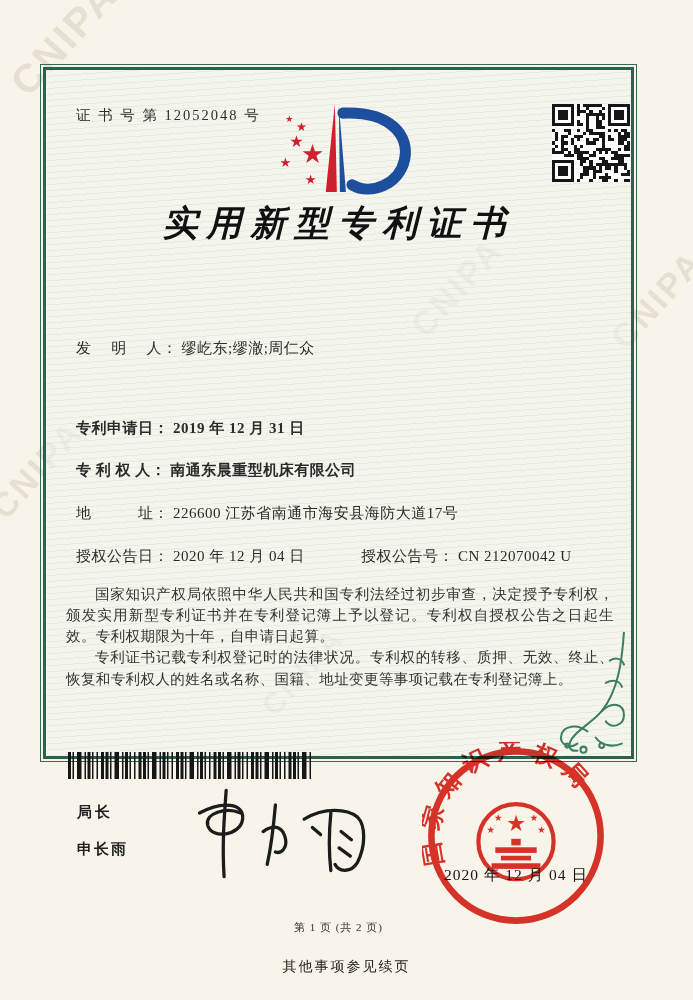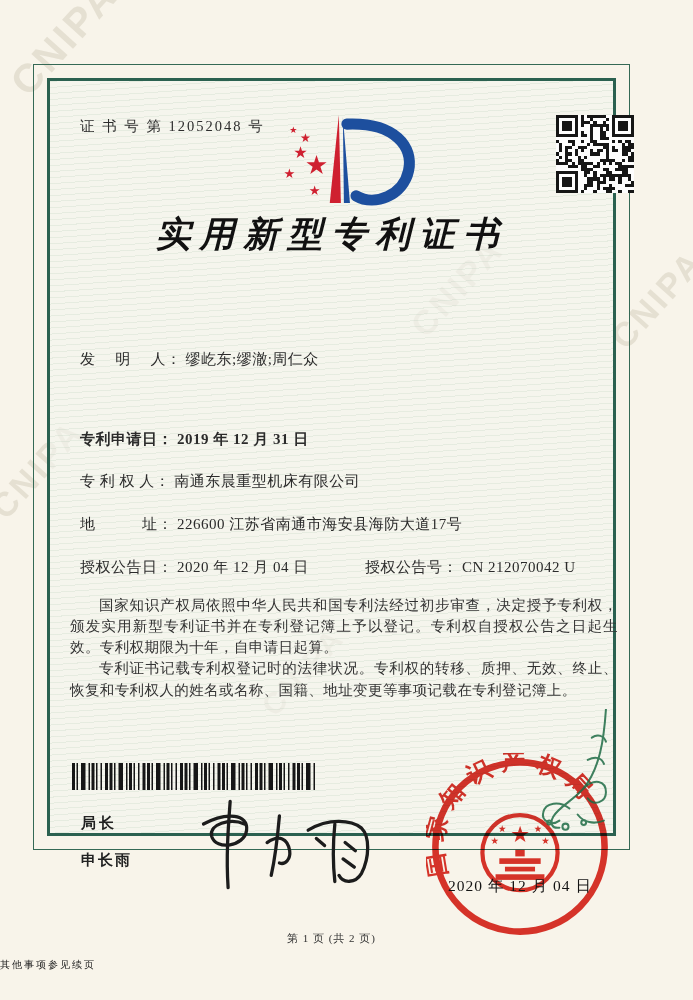--- a/index.html
+++ b/index.html
@@ -8,22 +8,22 @@
     font-family:"Liberation Serif","DejaVu Serif",serif;
     background:#f8f4ea;
   }
   .paper{position:absolute;inset:0;background:#f8f4ea;}
   .watermark{
     position:absolute;z-index:1;color:#cfc8b6;opacity:.45;font-weight:bold;
     font-family:"Liberation Sans","DejaVu Sans",sans-serif;letter-spacing:3px;
     transform:rotate(-48deg);user-select:none;
   }
   .frame{
-    position:absolute;left:33px;top:64px;width:597px;height:786px;z-index:2;
-    border:1.5px solid #3569555c;border:1.5px solid #356955;padding:13px;box-sizing:border-box;
+    position:absolute;left:40px;top:64px;width:597px;height:698px;z-index:2;
+    border:1.5px solid #3569555c;border:1.5px solid #356955;padding:2px;box-sizing:border-box;
   }
   .frame-inner{
     position:relative;width:100%;height:100%;box-sizing:border-box;
     border:3px solid #2b6150;
     background-color:rgba(243,246,239,.62);
     background-image:repeating-linear-gradient(176deg,
       rgba(150,185,160,.17) 0px, rgba(150,185,160,.17) 1px,
       transparent 1px, transparent 6px);
   }
   .cert-number{position:absolute;left:30px;top:36px;font-size:14.5px;letter-spacing:2px;color:#2d2d2d;}
@@ -46,22 +46,22 @@
   .signer-name{position:absolute;left:31px;top:770px;font-size:15px;font-weight:600;color:#222;letter-spacing:2px;}
   .signature{position:absolute;left:135px;top:712px;width:195px;height:98px;}
   .seal{position:absolute;left:376px;top:672px;width:188px;height:188px;mix-blend-mode:multiply;opacity:.95;}
   .seal-date{
     position:absolute;left:368px;top:795px;width:204px;text-align:center;
     font-size:15.5px;color:#141414;letter-spacing:1px;z-index:3;
   }
   .flourish{position:absolute;right:2px;bottom:2px;width:86px;height:122px;}
   .page-info{position:absolute;left:0;top:850px;width:100%;text-align:center;font-size:11px;color:#333;letter-spacing:1px;}
   .footer-note{
-    position:absolute;left:0;top:958px;width:100%;text-align:left;z-index:2;
-    font-size:10px;color:#222;letter-spacing:2px;
+    position:absolute;left:0;top:958px;width:100%;text-align:center;z-index:2;
+    font-size:14px;color:#222;letter-spacing:2px;
   }
   svg{display:block;}
 </style>
 </head>
 <body>
 
 <div class="paper"></div>
 
 <div class="watermark" style="left:-4px;top:16px;font-size:40px;">CNIPA</div>
 <div class="watermark" style="left:398px;top:268px;font-size:34px;">CNIPA</div>
@@ -315,21 +315,21 @@
       </div>
 
   <div class="title">实用新型专利证书</div>
 
   <div class="frow" style="top:269px;">
     <span class="lbl">发　 明　 人：</span><span>缪屹东;缪澈;周仁众</span>
   </div>
   <div class="frow" style="top:349px;font-weight:bold;">
     <span class="lbl">专利申请日：</span><span>2019 年 12 月 31 日</span>
   </div>
-  <div class="frow" style="top:391px;">
+  <div class="frow" style="top:391px;font-weight:bold;">
     <span class="lbl">专 利 权 人：</span><span>南通东晨重型机床有限公司</span>
   </div>
   <div class="frow" style="top:434px;">
     <span class="lbl">地　　　址：</span><span>226600 江苏省南通市海安县海防大道17号</span>
   </div>
   <div class="frow" style="top:477px;">
     <span class="lbl">授权公告日：</span><span>2020 年 12 月 04 日</span>
     <span class="lbl grant-no-group">授权公告号：</span><span>CN 212070042 U</span>
   </div>
 

